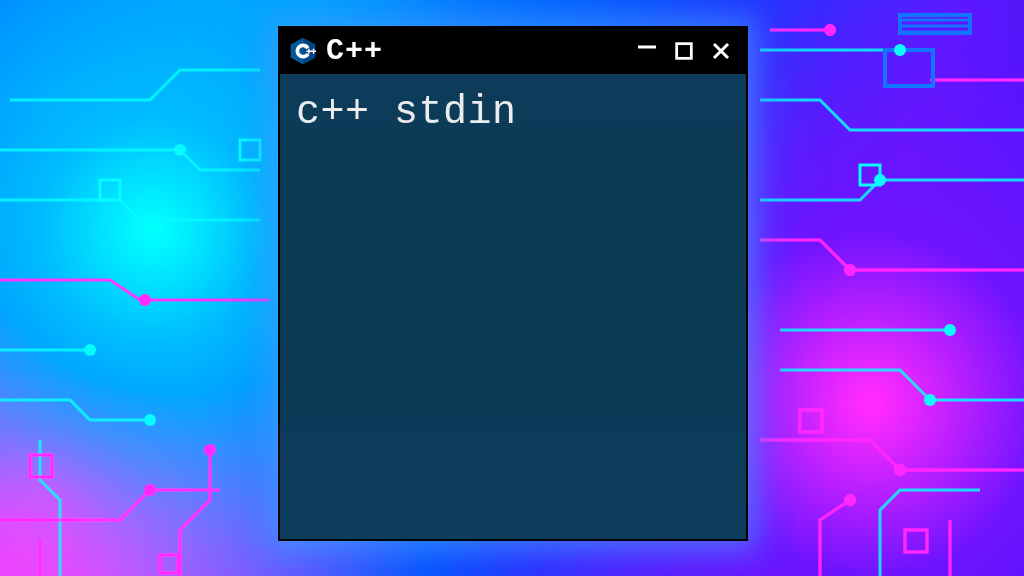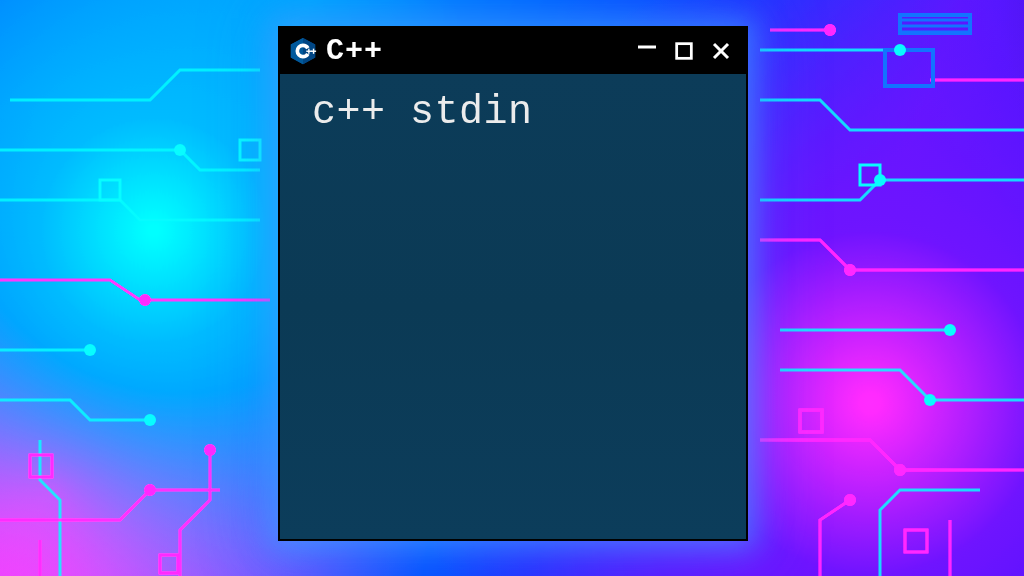--- a/index.html
+++ b/index.html
@@ -69,21 +69,21 @@
       font-family: Arial, sans-serif;
       font-weight: 400;
     }
     .win-btn.min-b { font-size: 36px; position: relative; top: -4px; }
     .win-btn.max-b { font-size: 22px; }
     .win-btn.close-b { font-size: 26px; font-weight: 600; }
     .terminal-body {
       flex: 1;
       background: #0b3e61;
       background: linear-gradient(180deg, #0c3c59 0%, #0b3a55 50%, #0c3d5b 100%);
-      padding: 16px 32px;
+      padding: 16px 16px;
       color: #f0f0f0;
     }
     .terminal-line {
       font-family: 'Consolas', 'Courier New', monospace;
       font-size: 40px;
       font-weight: 400;
       letter-spacing: 0.5px;
       color: #ececec;
     }
   </style>

